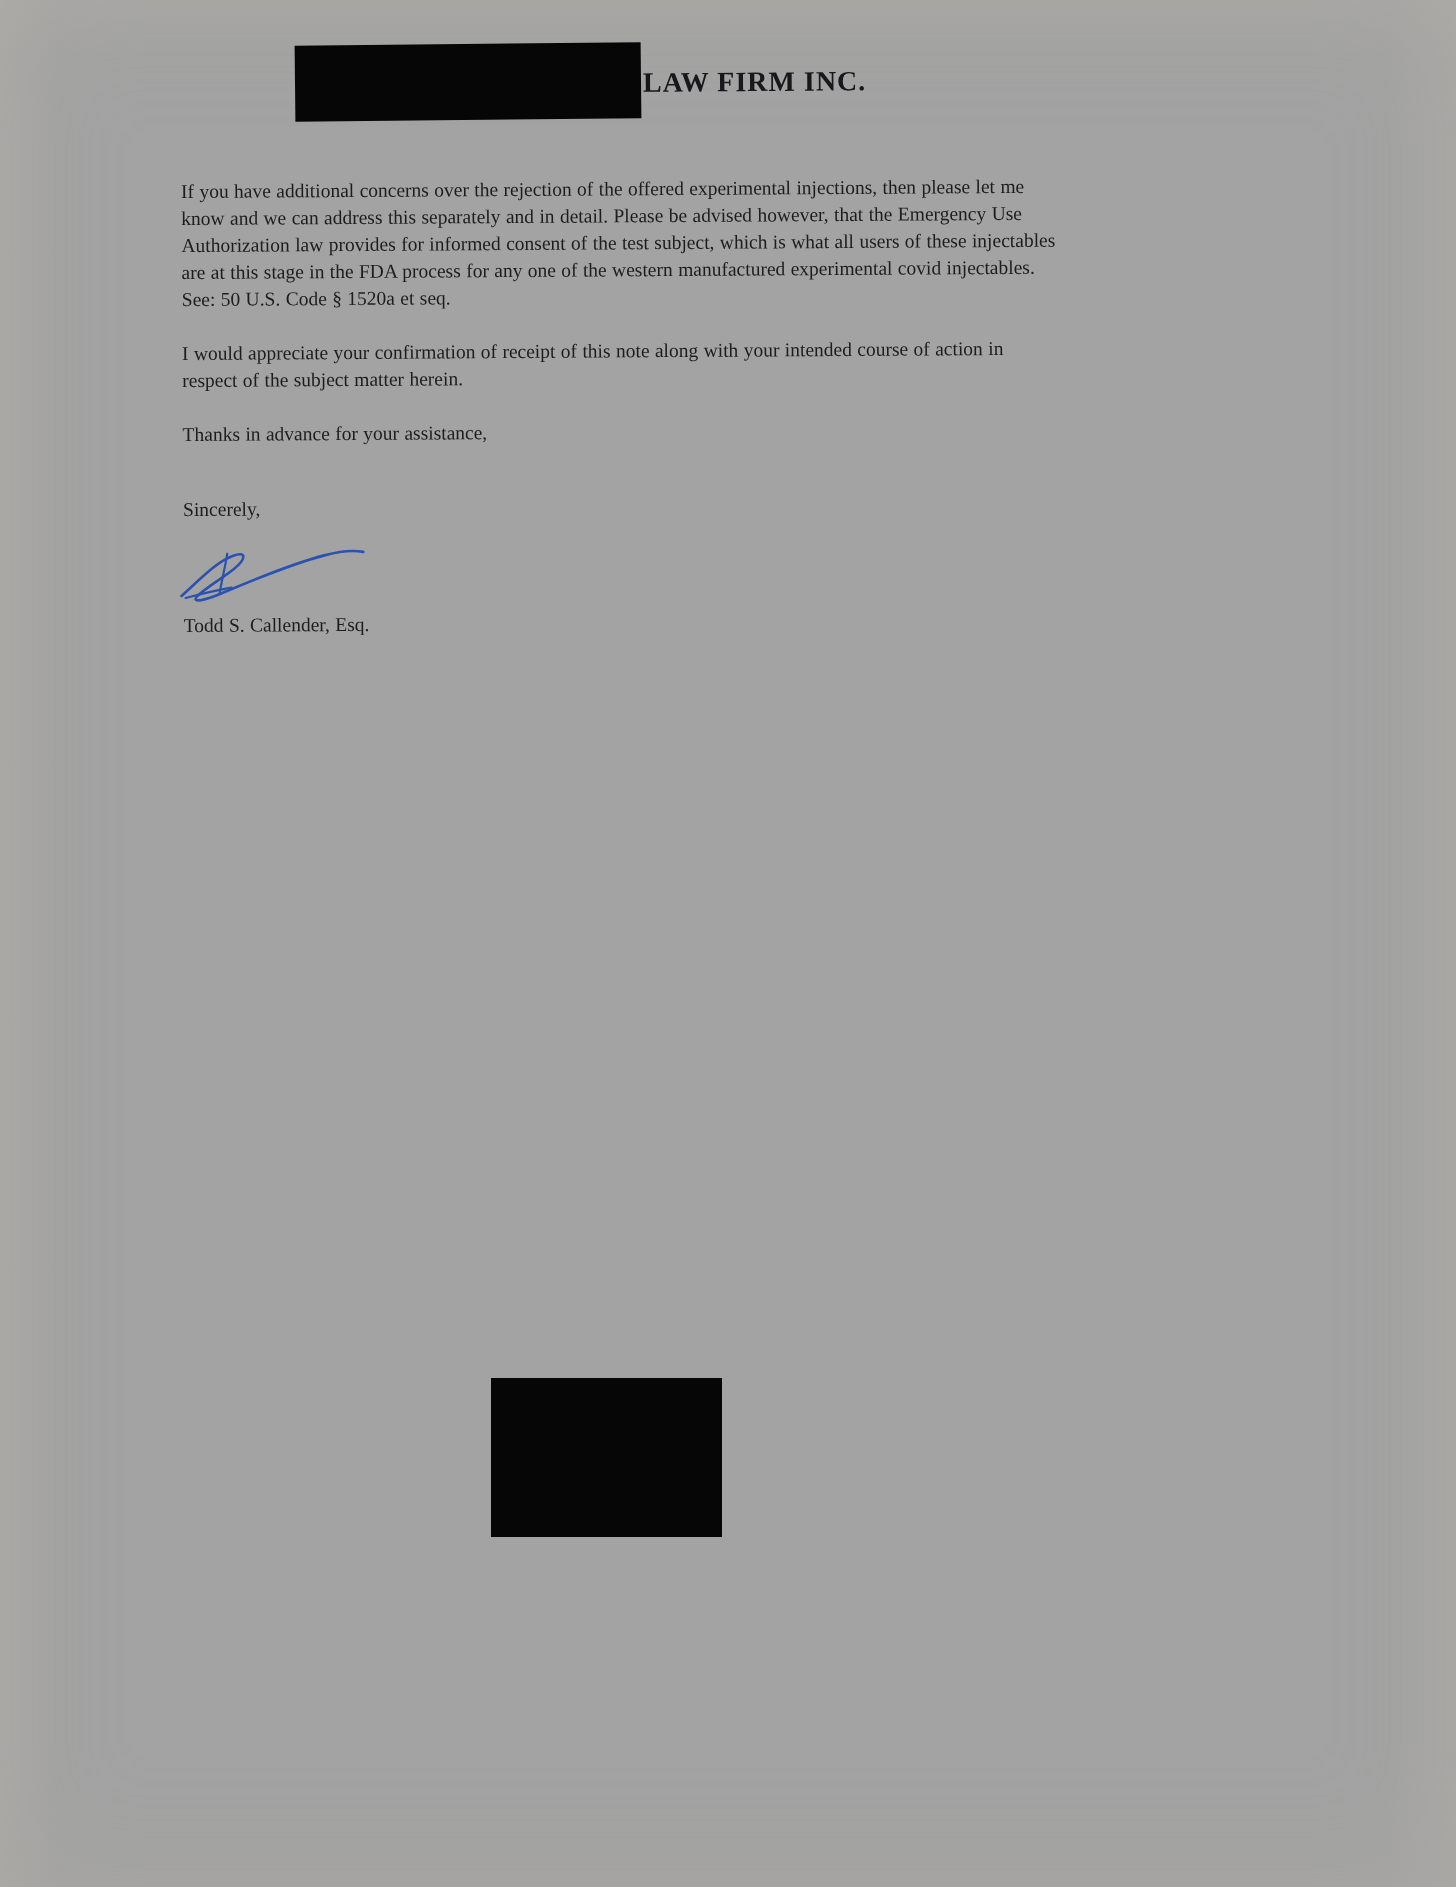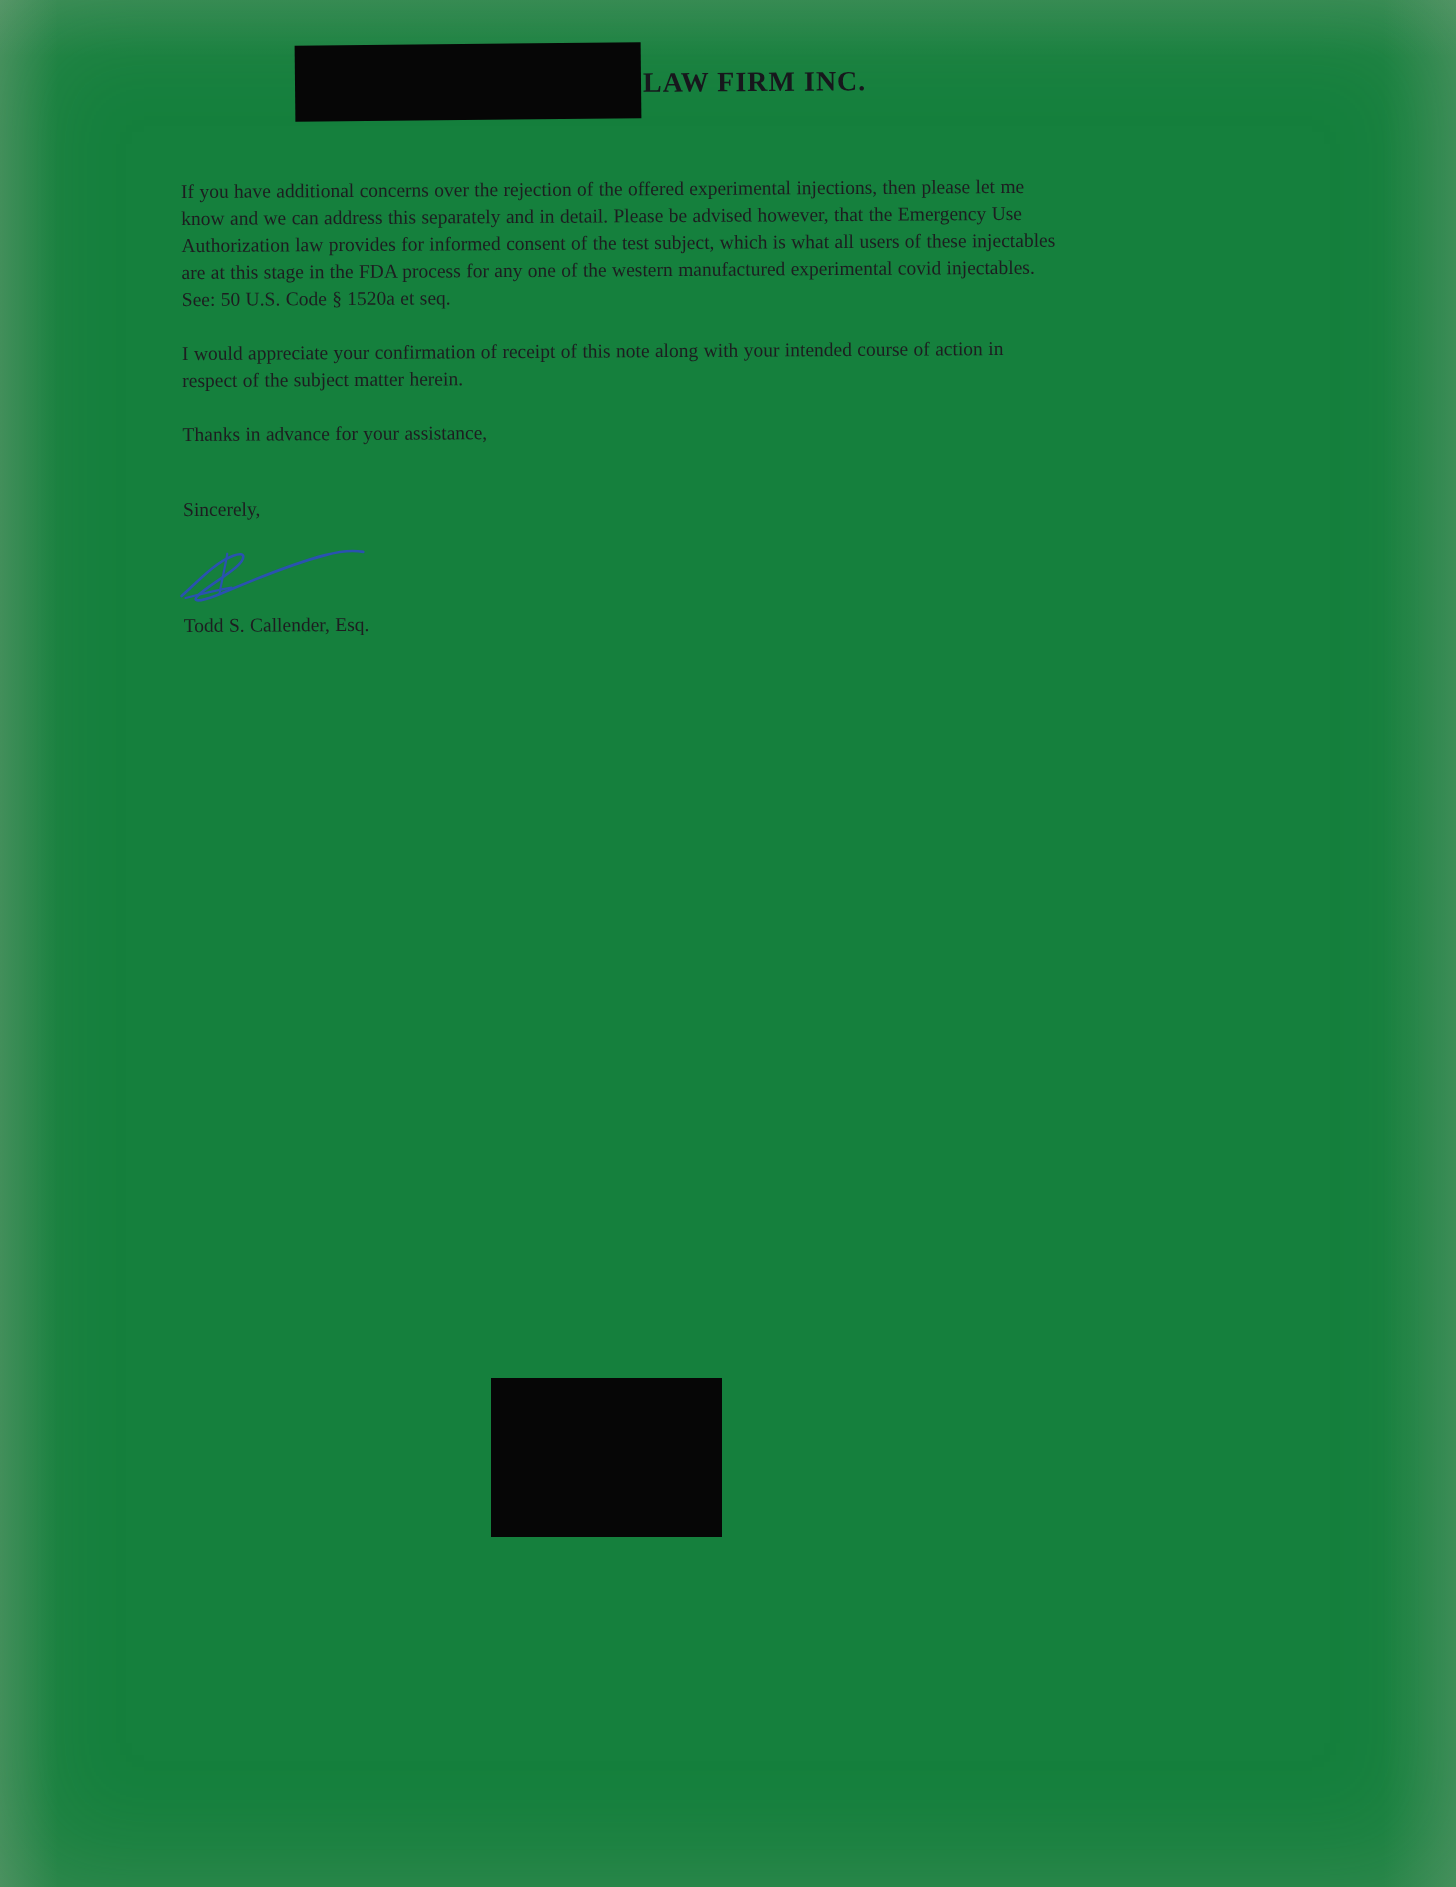--- a/index.html
+++ b/index.html
@@ -5,21 +5,21 @@
   html, body {
     margin: 0;
     padding: 0;
     background: #e9e8e4;
   }
   .page {
     position: relative;
     width: 1456px;
     height: 1887px;
     margin: 0 auto;
-    background: #15803d;
+    background: #a3a3a3;
     overflow: hidden;
     font-family: "Liberation Serif", "DejaVu Serif", serif;
     color: #1d1d20;
     box-shadow: inset 0 0 120px rgba(180,175,160,0.25);
   }
   
   .page::before {
     content: "";
     position: absolute;
     inset: 0;

